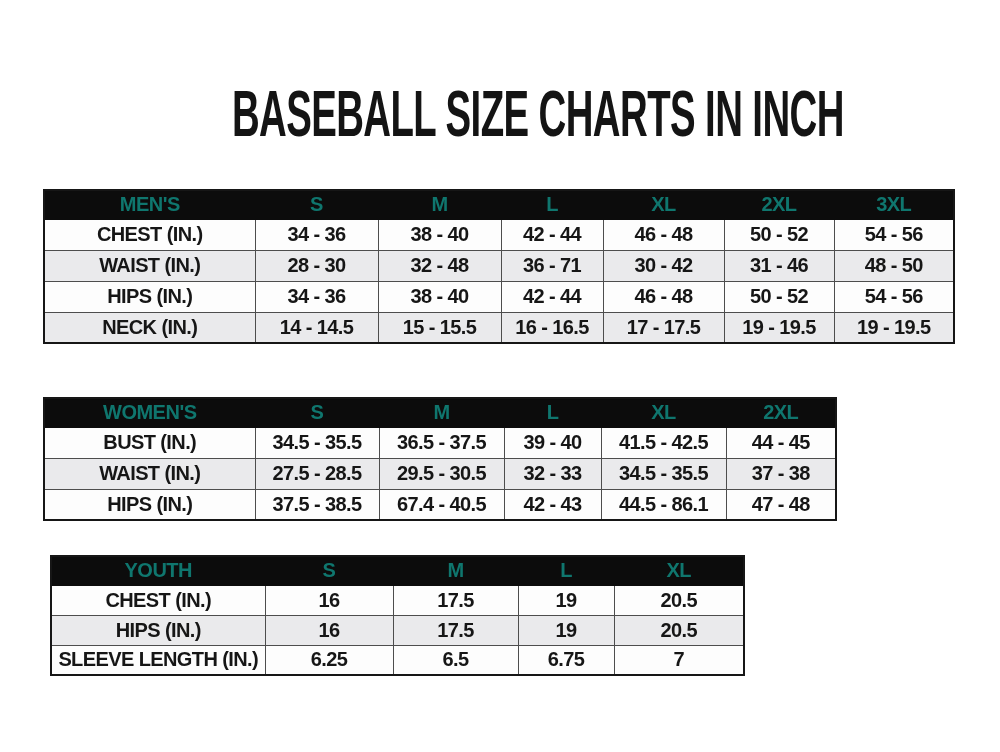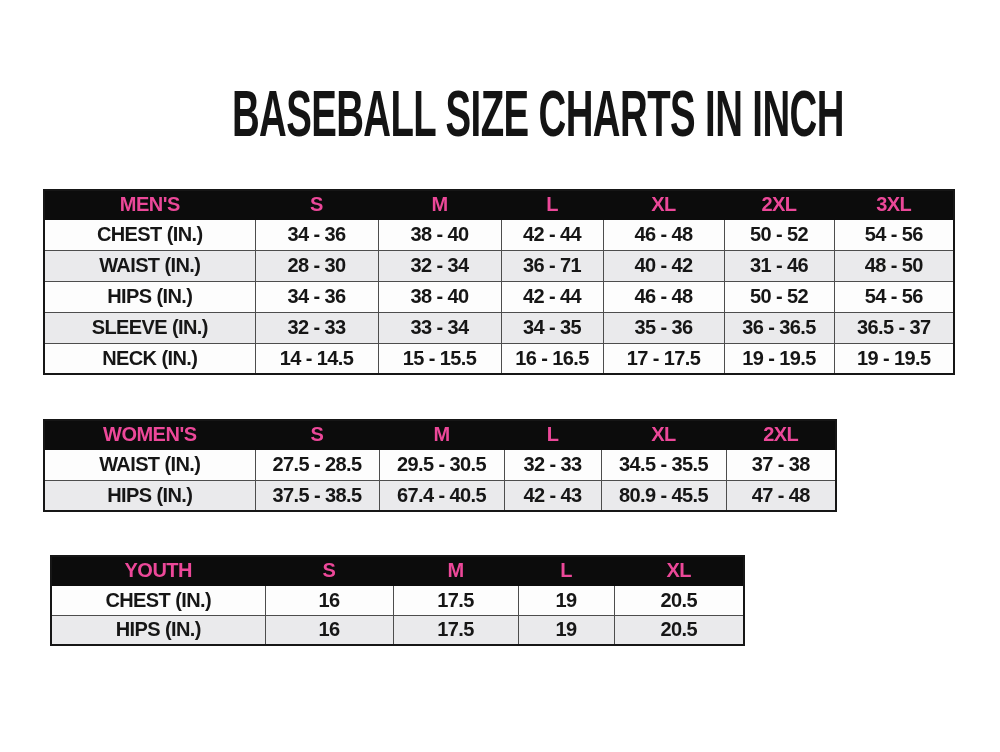--- a/index.html
+++ b/index.html
@@ -30,40 +30,40 @@
     font-weight: bold;
     color: #141414;
     letter-spacing: -1px;
     transform: scaleX(0.60);
     transform-origin: center;
   }
   .size-table-wrap {
     position: absolute;
   }
   #mens-table-wrap   { left: 43px; top: 189px; }
-  #womens-table-wrap { left: 43px; top: 419px; }
+  #womens-table-wrap { left: 43px; top: 397px; }
   #youth-table-wrap  { left: 50px; top: 555px; }
 
   table.size-table {
     border-collapse: collapse;
     table-layout: fixed;
     border: 2px solid #161616;
   }
   #mens-table   { width: 910px; }
   #womens-table { width: 792px; }
   #youth-table  { width: 693px; }
 
   table.size-table thead tr { height: 29px; }
   #mens-table   tbody tr { height: 31px; }
   #womens-table tbody tr { height: 31px; }
   #youth-table  tbody tr { height: 30px; }
 
   table.size-table th {
     background: #0c0c0c;
-    color: #ec4899;
+    color: #0f766e;
     border: 1px solid #0c0c0c;
     font-size: 20px;
     font-weight: bold;
     text-align: center;
     vertical-align: middle;
     letter-spacing: -0.5px;
     padding: 0;
   }
   table.size-table td {
     border: 1.5px solid #4d4d4d;
@@ -114,43 +114,34 @@
           <td>34 - 36</td>
           <td>38 - 40</td>
           <td>42 - 44</td>
           <td>46 - 48</td>
           <td>50 - 52</td>
           <td>54 - 56</td>
         </tr>
         <tr>
           <td>WAIST (IN.)</td>
           <td>28 - 30</td>
-          <td>32 - 34</td>
+          <td>32 - 48</td>
           <td>36 - 71</td>
-          <td>40 - 42</td>
+          <td>30 - 42</td>
           <td>31 - 46</td>
           <td>48 - 50</td>
         </tr>
         <tr>
           <td>HIPS (IN.)</td>
           <td>34 - 36</td>
           <td>38 - 40</td>
           <td>42 - 44</td>
           <td>46 - 48</td>
           <td>50 - 52</td>
           <td>54 - 56</td>
-        </tr>
-        <tr>
-          <td>SLEEVE (IN.)</td>
-          <td>32 - 33</td>
-          <td>33 - 34</td>
-          <td>34 - 35</td>
-          <td>35 - 36</td>
-          <td>36 - 36.5</td>
-          <td>36.5 - 37</td>
         </tr>
         <tr>
           <td>NECK (IN.)</td>
           <td>14 - 14.5</td>
           <td>15 - 15.5</td>
           <td>16 - 16.5</td>
           <td>17 - 17.5</td>
           <td>19 - 19.5</td>
           <td>19 - 19.5</td>
         </tr>
@@ -173,33 +164,41 @@
           <th>WOMEN'S</th>
           <th>S</th>
           <th>M</th>
           <th>L</th>
           <th>XL</th>
           <th>2XL</th>
         </tr>
       </thead>
     <tbody>
         <tr>
+          <td>BUST (IN.)</td>
+          <td>34.5 - 35.5</td>
+          <td>36.5 - 37.5</td>
+          <td>39 - 40</td>
+          <td>41.5 - 42.5</td>
+          <td>44 - 45</td>
+        </tr>
+        <tr>
           <td>WAIST (IN.)</td>
           <td>27.5 - 28.5</td>
           <td>29.5 - 30.5</td>
           <td>32 - 33</td>
           <td>34.5 - 35.5</td>
           <td>37 - 38</td>
         </tr>
         <tr>
           <td>HIPS (IN.)</td>
           <td>37.5 - 38.5</td>
           <td>67.4 - 40.5</td>
           <td>42 - 43</td>
-          <td>80.9 - 45.5</td>
+          <td>44.5 - 86.1</td>
           <td>47 - 48</td>
         </tr>
       </tbody>
   </table>
 </div>
 
 <div id="youth-table-wrap" class="size-table-wrap">
   <table id="youth-table" class="size-table">
     <colgroup>
       <col style="width:214px">
@@ -225,15 +224,22 @@
           <td>19</td>
           <td>20.5</td>
         </tr>
         <tr>
           <td>HIPS (IN.)</td>
           <td>16</td>
           <td>17.5</td>
           <td>19</td>
           <td>20.5</td>
         </tr>
+        <tr>
+          <td>SLEEVE LENGTH (IN.)</td>
+          <td>6.25</td>
+          <td>6.5</td>
+          <td>6.75</td>
+          <td>7</td>
+        </tr>
       </tbody>
   </table>
 </div>
 
 </body></html>

